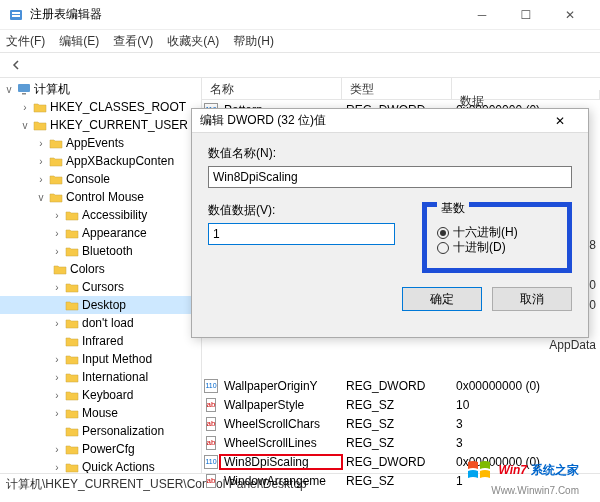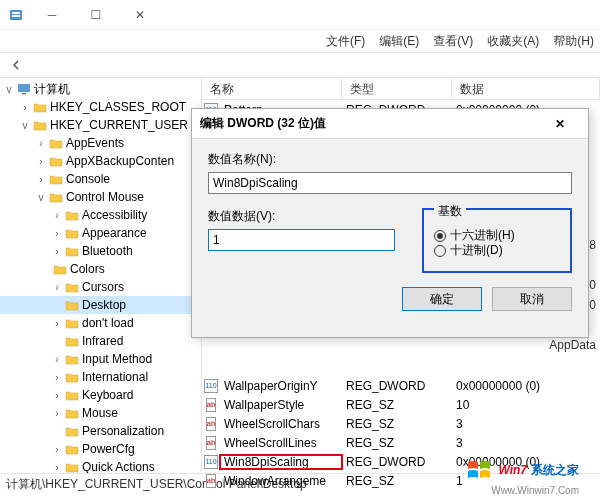--- a/index.html
+++ b/index.html
@@ -2,55 +2,55 @@
 <html><head>
 <meta charset="utf-8">
 <style>
 * { box-sizing: border-box; margin: 0; padding: 0; font-family: "Microsoft YaHei", "Segoe UI", sans-serif; font-size: 12px; }
 body { background: #fff; width: 600px; height: 502px; overflow: hidden; position: relative; }
 .titlebar { height: 30px; display: flex; align-items: center; padding: 0 8px; background: #fff; border-bottom: 1px solid #eee; }
 .titlebar .appicon { width: 16px; height: 16px; margin-right: 6px; }
 .titlebar .title { flex: 1; }
 .winbtns { display: flex; }
 .winbtn { width: 44px; height: 30px; display: flex; align-items: center; justify-content: center; color: #555; }
-.menubar { height: 22px; display: flex; align-items: center; padding: 0 6px; gap: 14px; color: #333; background: #fff; justify-content: flex-end; }
+.menubar { height: 22px; display: flex; align-items: center; padding: 0 6px; gap: 14px; color: #333; background: #fff; }
 .menubar span { cursor: default; }
 .toolbar { height: 26px; border-top: 1px solid #e5e5e5; border-bottom: 1px solid #e5e5e5; display: flex; align-items: center; padding: 0 4px; }
 .navarrow { width: 24px; height: 20px; display: flex; align-items: center; justify-content: center; color: #666; }
 .content { display: flex; height: 395px; }
 .tree { width: 202px; border-right: 1px solid #e5e5e5; overflow: hidden; padding: 2px 0; background: #fff; }
 .tree-item { display: flex; align-items: center; height: 18px; padding-left: 0; white-space: nowrap; }
 .tree-item .twisty { width: 14px; display: inline-flex; justify-content: center; color: #666; font-size: 10px; }
 .tree-item .folder { width: 16px; height: 14px; display: inline-flex; align-items: center; justify-content: center; margin-right: 2px; }
 .tree-item.selected { background: #cde8ff; }
 .list { flex: 1; position: relative; background: #fff; }
 .list-header { display: flex; height: 22px; border-bottom: 1px solid #e5e5e5; }
 .list-header .col { padding: 3px 8px; border-right: 1px solid #e5e5e5; color: #333; }
 .col-name { width: 140px; }
 .col-type { width: 110px; }
-.col-data { flex: 1; }
+.col-data { flex: 1; margin-top: 12px; }
 .list-rows { }
 .row { display: flex; height: 19px; align-items: center; }
 .row .cell { padding: 0 4px; overflow: hidden; white-space: nowrap; }
 .row .icon { width: 18px; display: inline-flex; justify-content: center; }
 .row.highlighted .cell-name { outline: 2px solid #e60012; outline-offset: -1px; }
 .statusbar { height: 22px; border-top: 1px solid #e5e5e5; display: flex; align-items: center; padding: 0 6px; color: #333; background: #fff; }
 
 .dialog { position: absolute; left: 191px; top: 108px; width: 398px; height: 230px; background: #f0f0f0; border: 1px solid #aaa; box-shadow: 2px 2px 10px rgba(0,0,0,.2); }
-.dialog .dlg-titlebar { height: 30px; background: #fff; display: flex; align-items: center; padding: 0 8px; border-bottom: 1px solid #ddd; font-weight: bold; }
+.dialog .dlg-titlebar { height: 24px; background: #fff; display: flex; align-items: center; padding: 0 8px; border-bottom: 1px solid #ddd; }
 .dialog .dlg-titlebar .dlg-title { flex: 1; }
 .dialog .dlg-close { width: 40px; height: 28px; display: flex; align-items: center; justify-content: center; }
 .dialog .dlg-body { padding: 12px 16px 8px 16px; position: relative; }
 .dlg-label { margin-bottom: 4px; }
 .dlg-input { width: 100%; height: 22px; border: 1px solid #7a7a7a; padding: 2px 4px; background: #fff; }
 .dlg-input.blue { border: 1px solid #0078d7; }
 .dlg-row2 { display: flex; margin-top: 14px; gap: 27px; }
 .dlg-col-left { flex: 1; }
 .dlg-col-right { width: 150px; }
-.fieldset { border: 2px solid #1d4ed8; padding: 6px 10px 8px 10px; }
+.fieldset { border: 5px solid #1d4ed8; padding: 6px 10px 8px 10px; }
 .fieldset .legend { position: relative; top: -13px; background: #f0f0f0; padding: 0 4px; display: inline-block; }
 .radio-row { display: flex; align-items: center; gap: 4px; margin-top: -6px; margin-bottom: 4px; }
 .radio { width: 12px; height: 12px; border: 1px solid #333; border-radius: 50%; display: inline-flex; align-items: center; justify-content: center; }
 .radio.checked::after { content: ""; width: 6px; height: 6px; background: #333; border-radius: 50%; }
 .dlg-buttons { display: flex; justify-content: flex-end; gap: 10px; margin-top: 14px; }
 .dlg-btn { width: 80px; height: 24px; border: 1px solid #adadad; background: #e1e1e1; display: flex; align-items: center; justify-content: center; }
 .dlg-btn.primary { border: 1px solid #0078d7; }
 
 .watermark { position: absolute; right: 21px; bottom: 20px; display: flex; align-items: center; gap: 4px; font-size: 16px; }
 .watermark .win7 { color: #e60012; font-style: italic; font-weight: bold; }
@@ -67,20 +67,21 @@
 <body>
 
 <div class="titlebar">
   <span class="appicon">
     <svg width="16" height="16" viewBox="0 0 16 16">
         <rect x="2" y="3" width="12" height="10" fill="#4a90d9" rx="1"></rect>
         <rect x="4" y="5" width="8" height="2" fill="#fff"></rect>
         <rect x="4" y="8" width="8" height="2" fill="#fff"></rect>
       </svg>
   </span>
+  <span class="title">注册表编辑器</span>
   <div class="winbtns">
     <div class="winbtn">─</div>
     <div class="winbtn">☐</div>
     <div class="winbtn">✕</div>
   </div>
 </div>
 
 <div class="menubar">
   <span>文件(F)</span>
   <span>编辑(E)</span>

